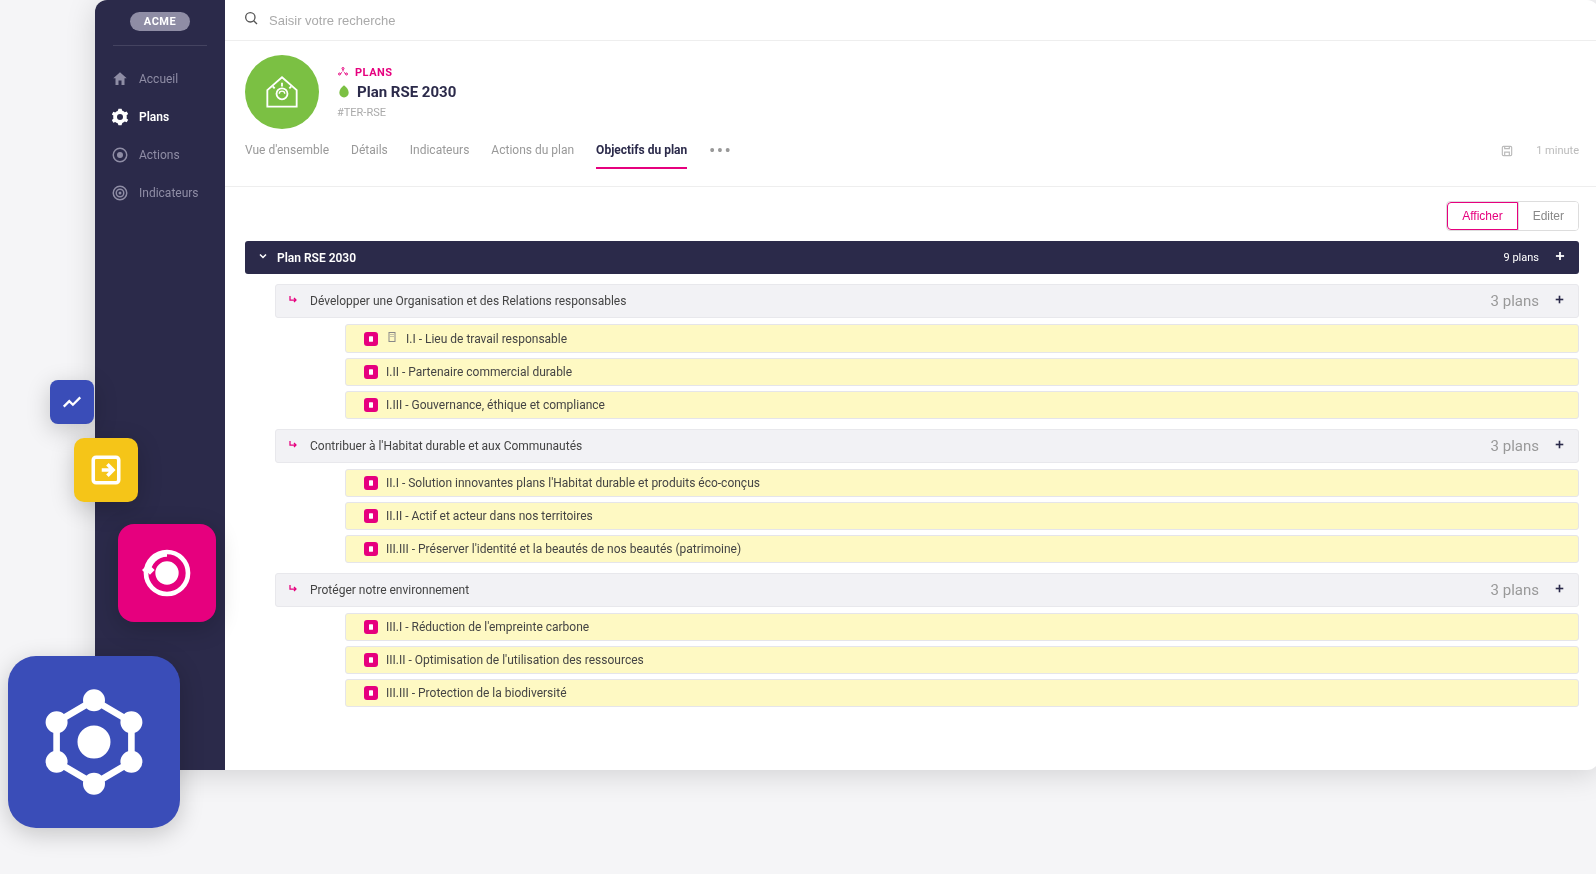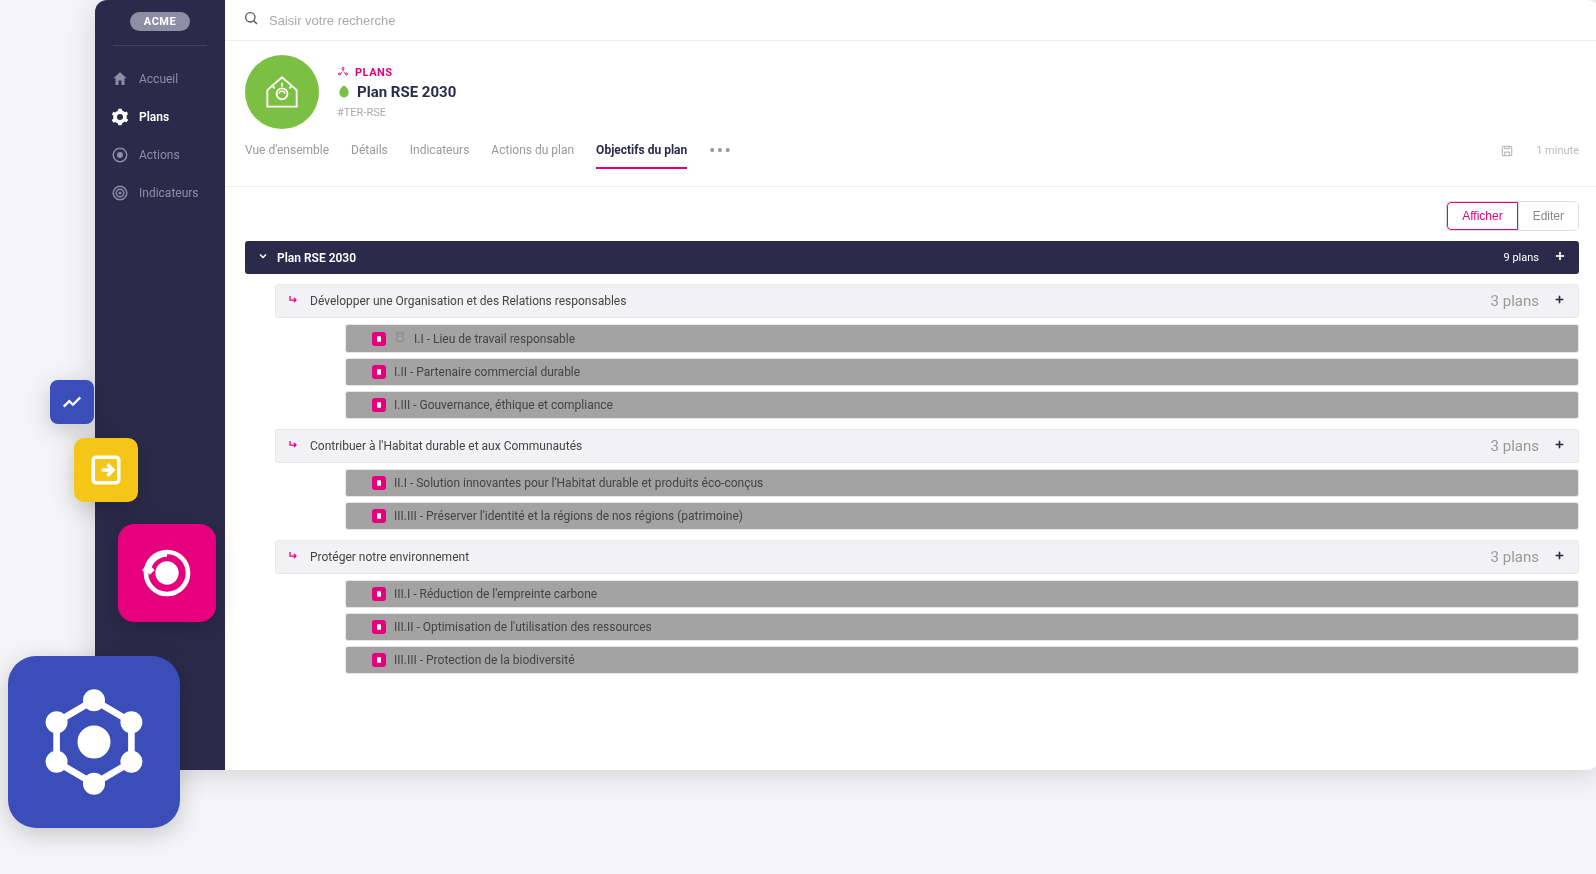--- a/index.html
+++ b/index.html
@@ -180,22 +180,22 @@
   font-size: 12px;
   color: #444;
 }
 .group-header .arrow-enter { color: #e6007e; margin-right: 10px; }
 .group-header .count { margin-left: auto; margin-right: 14px; color: #999; font-size: 15px; }
 .group-header .plus { color: #2b2a4a; cursor: pointer; font-weight: 700; }
 .leaf-list { margin-top: 6px; margin-left: 70px; display: flex; flex-direction: column; gap: 5px; }
 .leaf {
   border: 1px solid #e5e5ea;
   border-radius: 3px;
-  background: #a3a3a3;
-  padding: 6px 26px;
+  background: #fef9c3;
+  padding: 6px 18px;
   display: flex;
   align-items: center;
   gap: 8px;
   font-size: 12px;
   color: #444;
   cursor: pointer;
 }
 .leaf .doc-icon {
   width: 14px; height: 14px;
   background: #e6007e;
@@ -426,30 +426,39 @@
     </span>
             </div>
             <div class="leaf-list">
               <div class="leaf">
       <span class="doc-icon">
         <svg viewBox="0 0 24 24" fill="#fff">
                     <rect x="6" y="4" width="12" height="16" rx="1"></rect>
                   </svg>
       </span>
 
-      <span>II.I - Solution innovantes pour l'Habitat durable et produits éco-conçus</span>
-              </div>
-              <div class="leaf">
-      <span class="doc-icon">
-        <svg viewBox="0 0 24 24" fill="#fff">
-                    <rect x="6" y="4" width="12" height="16" rx="1"></rect>
-                  </svg>
-      </span>
-
-      <span>III.III - Préserver l'identité et la régions de nos régions (patrimoine)</span>
+      <span>II.I - Solution innovantes plans l'Habitat durable et produits éco-conçus</span>
+              </div>
+              <div class="leaf">
+      <span class="doc-icon">
+        <svg viewBox="0 0 24 24" fill="#fff">
+                    <rect x="6" y="4" width="12" height="16" rx="1"></rect>
+                  </svg>
+      </span>
+
+      <span>II.II - Actif et acteur dans nos territoires</span>
+              </div>
+              <div class="leaf">
+      <span class="doc-icon">
+        <svg viewBox="0 0 24 24" fill="#fff">
+                    <rect x="6" y="4" width="12" height="16" rx="1"></rect>
+                  </svg>
+      </span>
+
+      <span>III.III - Préserver l'identité et la beautés de nos beautés (patrimoine)</span>
               </div>
             </div>
           </div>
           <div class="group">
             <div class="group-header">
     <span class="arrow-enter">
       <svg width="12" height="12" viewBox="0 0 24 24" fill="none" stroke="currentColor" stroke-width="2.5">
                   <path d="M4 4v8h12M12 8l4 4-4 4"></path>
                 </svg>
     </span>

